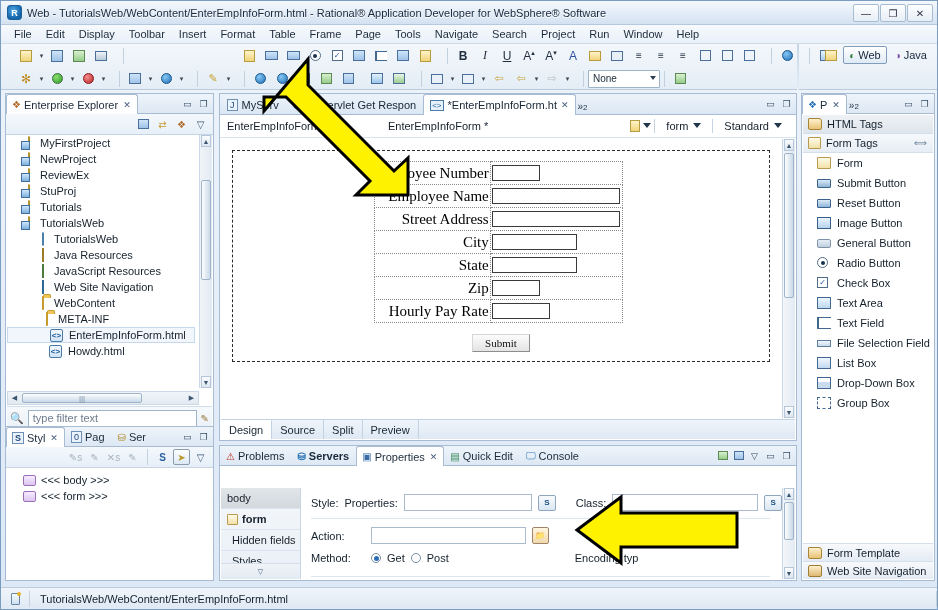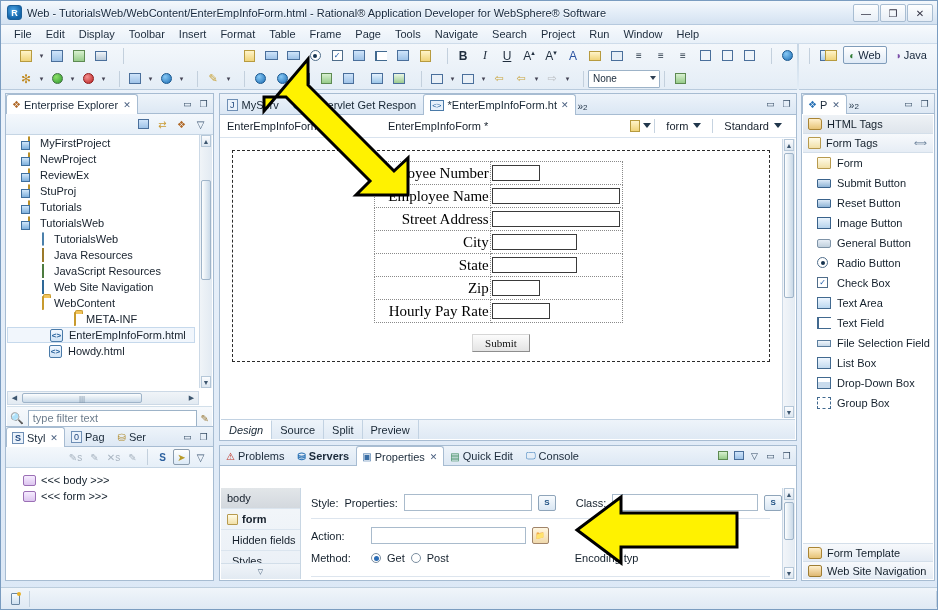--- a/index.html
+++ b/index.html
@@ -273,21 +273,21 @@
   }
   .mode-tabs {
     position: absolute; left: 1px; right: 1px; bottom: 1px; height: 20px;
     background: linear-gradient(180deg,#eef4fa,#dfe9f4); display: flex; align-items: center;
     border-top: 1px solid #c2d2e2;
   }
   .mtab {
     padding: 2px 8px; font-size: 11px; color: #172634; border-right: 1px solid #c2d2e2;
     cursor: default; height: 19px; display: flex; align-items: center;
   }
-  .mtab.sel { background: #fff; border-top: 1px solid #fff; font-style: italic; }
+  .mtab.sel { background: #fff; border-top: 1px solid #fff; }
 
   
   .pr-left {
     position: absolute; left: 1px; top: 42px; width: 80px; bottom: 1px;
     background: linear-gradient(180deg,#f4f7fa,#e9eff6); border-right: 1px solid #c8d6e3;
   }
   .pr-item {
     height: 21px; display: flex; align-items: center; gap: 4px; padding-left: 6px;
     font-size: 11px; color: #16202c; border-bottom: 1px solid #dbe5ef; cursor: default;
   }
@@ -680,21 +680,21 @@
         <span>JavaScript Resources</span>
       </div>
       <div class="tnode" style="padding-left:28px">
         <span class="ticon"><span class="navicon"></span></span>
         <span>Web Site Navigation</span>
       </div>
       <div class="tnode" style="padding-left:28px">
         <span class="ticon"><span class="folder open"></span></span>
         <span>WebContent</span>
       </div>
-      <div class="tnode" style="padding-left:60px">
+      <div class="tnode" style="padding-left:32px">
         <span class="ticon"><span class="folder"></span></span>
         <span>META-INF</span>
       </div>
       <div class="tnode sel" style="padding-left:42px">
         <span class="ticon">
             <span class="htmlicon">&lt;&gt;</span>
           </span>
         <span>EnterEmpInfoForm.html</span>
       </div>
       <div class="tnode" style="padding-left:42px">
@@ -1063,20 +1063,21 @@
         <span>Web Site Navigation</span>
       </div>
     </div>
   </div>
 
   <div class="statusbar">
     <div class="st-ic">
         <span class="st-chip"></span>
       </div>
     <div class="st-sec"></div>
+    <div class="st-text">TutorialsWeb/WebContent/EnterEmpInfoForm.html</div>
     <div class="st-sec" style="margin-left:auto; width:1px"></div>
   </div>
 
   <svg class="arrow" style="left:255px; top:52px; width:160px; height:150px;" viewBox="0 0 160 150">
     <polygon points="8,58 52,6 52,32 138,118 152,105 152,142 100,142 114,128 30,44 8,44" fill="#FFF200" stroke="#000000" stroke-width="3" stroke-linejoin="miter"></polygon>
   </svg>
 
   <svg class="arrow" style="left:572px; top:492px; width:168px; height:74px;" viewBox="0 0 168 74">
     <polygon points="4,37 48,4 48,20 164,20 164,54 48,54 48,70" fill="#FFF200" stroke="#000000" stroke-width="3" stroke-linejoin="miter"></polygon>
   </svg>

